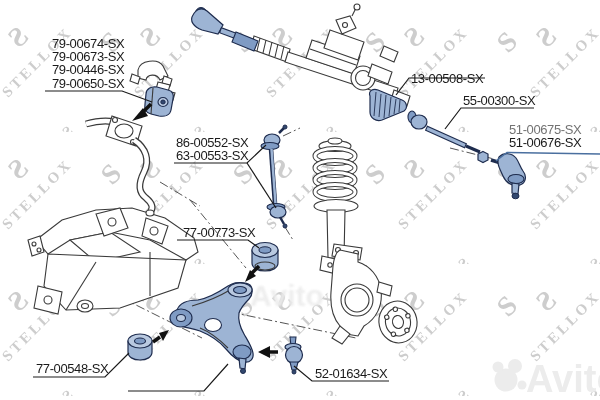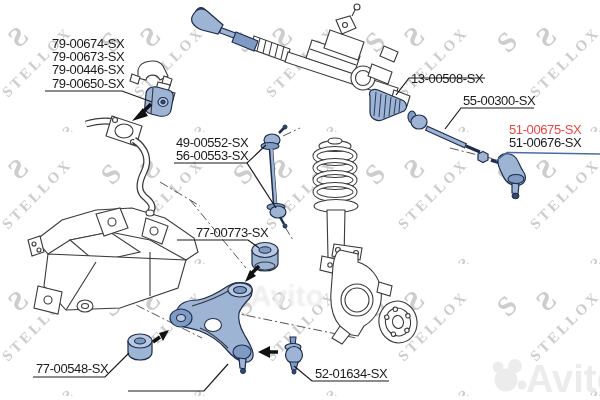--- a/index.html
+++ b/index.html
@@ -3,21 +3,21 @@
 <meta charset="utf-8">
 <style>
   html,body{margin:0;padding:0;background:#fff;}
   .stage{position:relative;width:600px;height:400px;background:#ffffff;overflow:hidden;
          font-family:"Liberation Sans",sans-serif;}
   svg.layer{position:absolute;left:0;top:0;}
   
   .lbl{position:absolute;font-size:13px;line-height:13.2px;letter-spacing:-0.4px;
        color:#1a1a1a;white-space:nowrap;z-index:5;}
   .lbl .ln{display:block;}
-  .link-blue{color:#ef4444;cursor:pointer;}
+  .link-blue{color:#737373;cursor:pointer;}
   
   .wp{fill:#ffffff;stroke:#3a3a3a;stroke-width:1.1;}           
   .wl{fill:none;stroke:#3a3a3a;stroke-width:1.1;}              
   .bf{fill:#9db4d4;stroke:#1e2c4e;stroke-width:1.2;}           
   .bfl{fill:#b9c9e0;stroke:#1e2c4e;stroke-width:1.1;}          
   .bfd{fill:#7f9bc4;stroke:#1e2c4e;stroke-width:1.1;}          
   .bvd{fill:#32486f;stroke:#1e2c4e;stroke-width:1;}            
   .dashdot{fill:none;stroke:#555;stroke-width:1;stroke-dasharray:9 3 2 3;}
   .leader{fill:none;stroke:#1a1a1a;stroke-width:1.2;}
   .leader-blue{fill:none;stroke:#4a6f9f;stroke-width:1.4;}
@@ -274,38 +274,38 @@
   </svg>
 
   <div class="lbl" style="left:52px;top:37px">
     <span class="ln">79-00674-SX</span>
     <span class="ln">79-00673-SX</span>
     <span class="ln">79-00446-SX</span>
     <span class="ln">79-00650-SX</span>
   </div>
 
   <div class="lbl" style="left:176px;top:136px">
-    <span class="ln">49-00552-SX</span>
-    <span class="ln">56-00553-SX</span>
+    <span class="ln">86-00552-SX</span>
+    <span class="ln">63-00553-SX</span>
   </div>
 
   <div class="lbl" style="left:411px;top:72px">
     <span class="ln">13-00508-SX</span>
   </div>
 
   <div class="lbl" style="left:463px;top:94px">
     <span class="ln">55-00300-SX</span>
   </div>
 
   <div class="lbl" style="left:509px;top:123px">
     <span class="ln link-blue">51-00675-SX</span>
     <span class="ln">51-00676-SX</span>
   </div>
 
-  <div class="lbl" style="left:196px;top:226px">
+  <div class="lbl" style="left:183px;top:226px">
     <span class="ln">77-00773-SX</span>
   </div>
 
   <div class="lbl" style="left:36px;top:362px">
     <span class="ln">77-00548-SX</span>
   </div>
 
 
   <div class="lbl" style="left:315px;top:367px">
     <span class="ln">52-01634-SX</span>

